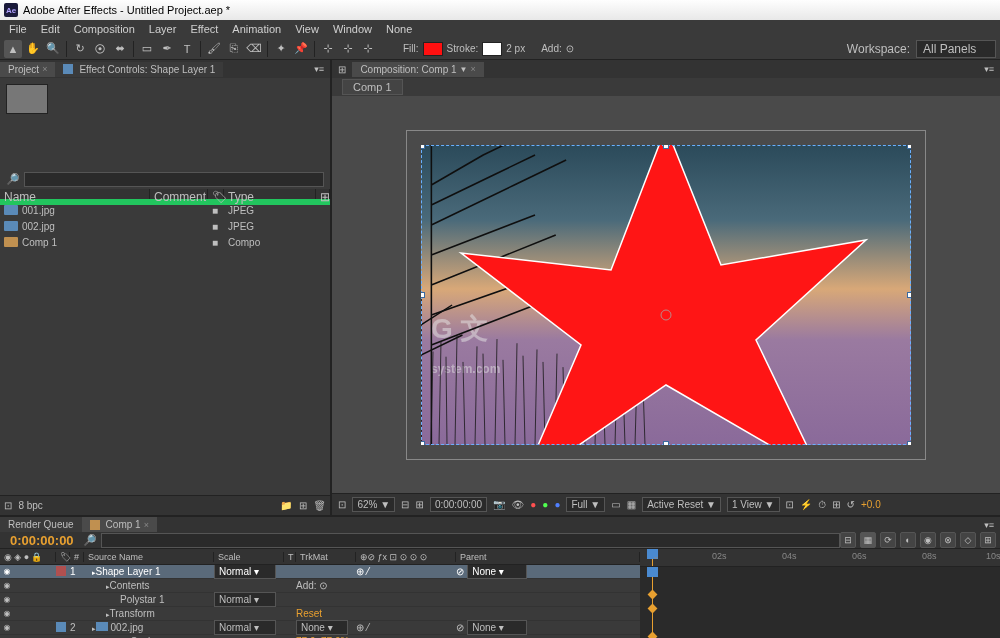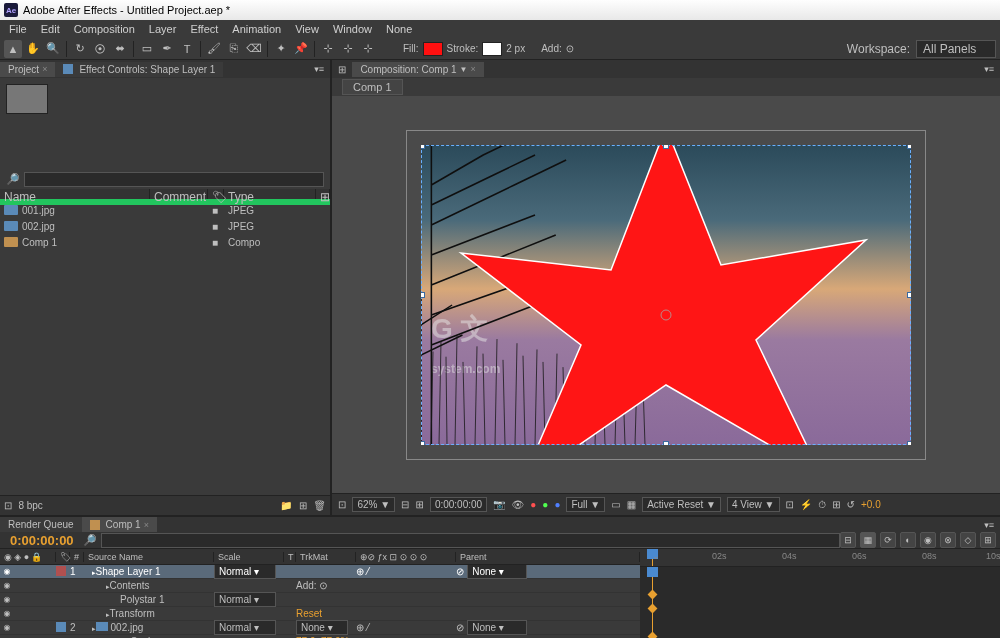--- a/index.html
+++ b/index.html
@@ -261,21 +261,21 @@
       <div class="vf-dd">0:00:00:00</div>
       <span>📷</span>
       <span>👁</span>
       <span style="color:#ff5050">●</span>
         <span style="color:#50ff50">●</span>
         <span style="color:#5080ff">●</span>
       <div class="vf-dd"><span>Full</span> ▼</div>
       <span>▭</span>
       <span>▦</span>
       <div class="vf-dd"><span>Active Reset</span> ▼</div>
-      <div class="vf-dd"><span>4 View</span> ▼</div>
+      <div class="vf-dd"><span>1 View</span> ▼</div>
       <span>⊡</span>
       <span>⚡</span>
       <span>⏱</span>
       <span>⊞</span>
       <span>↺</span>
       <span class="orange-val">+0.0</span>
     </div>
   </div>
 </div>
 

